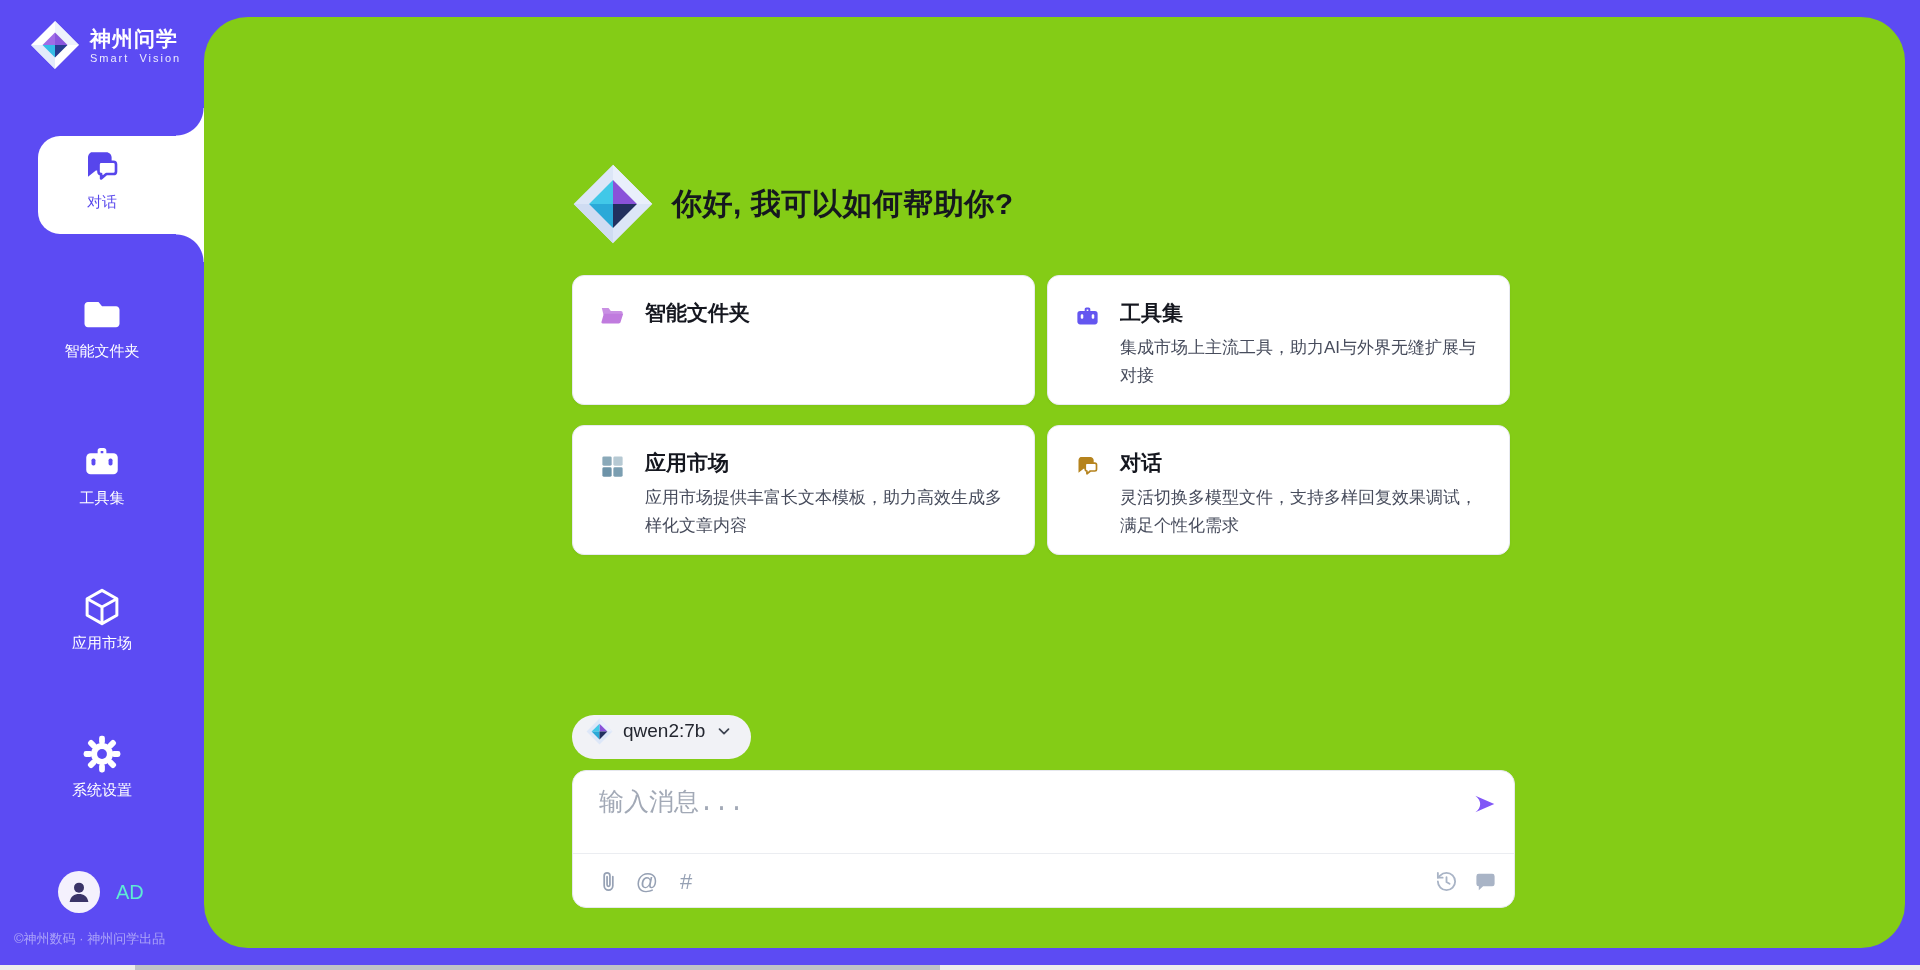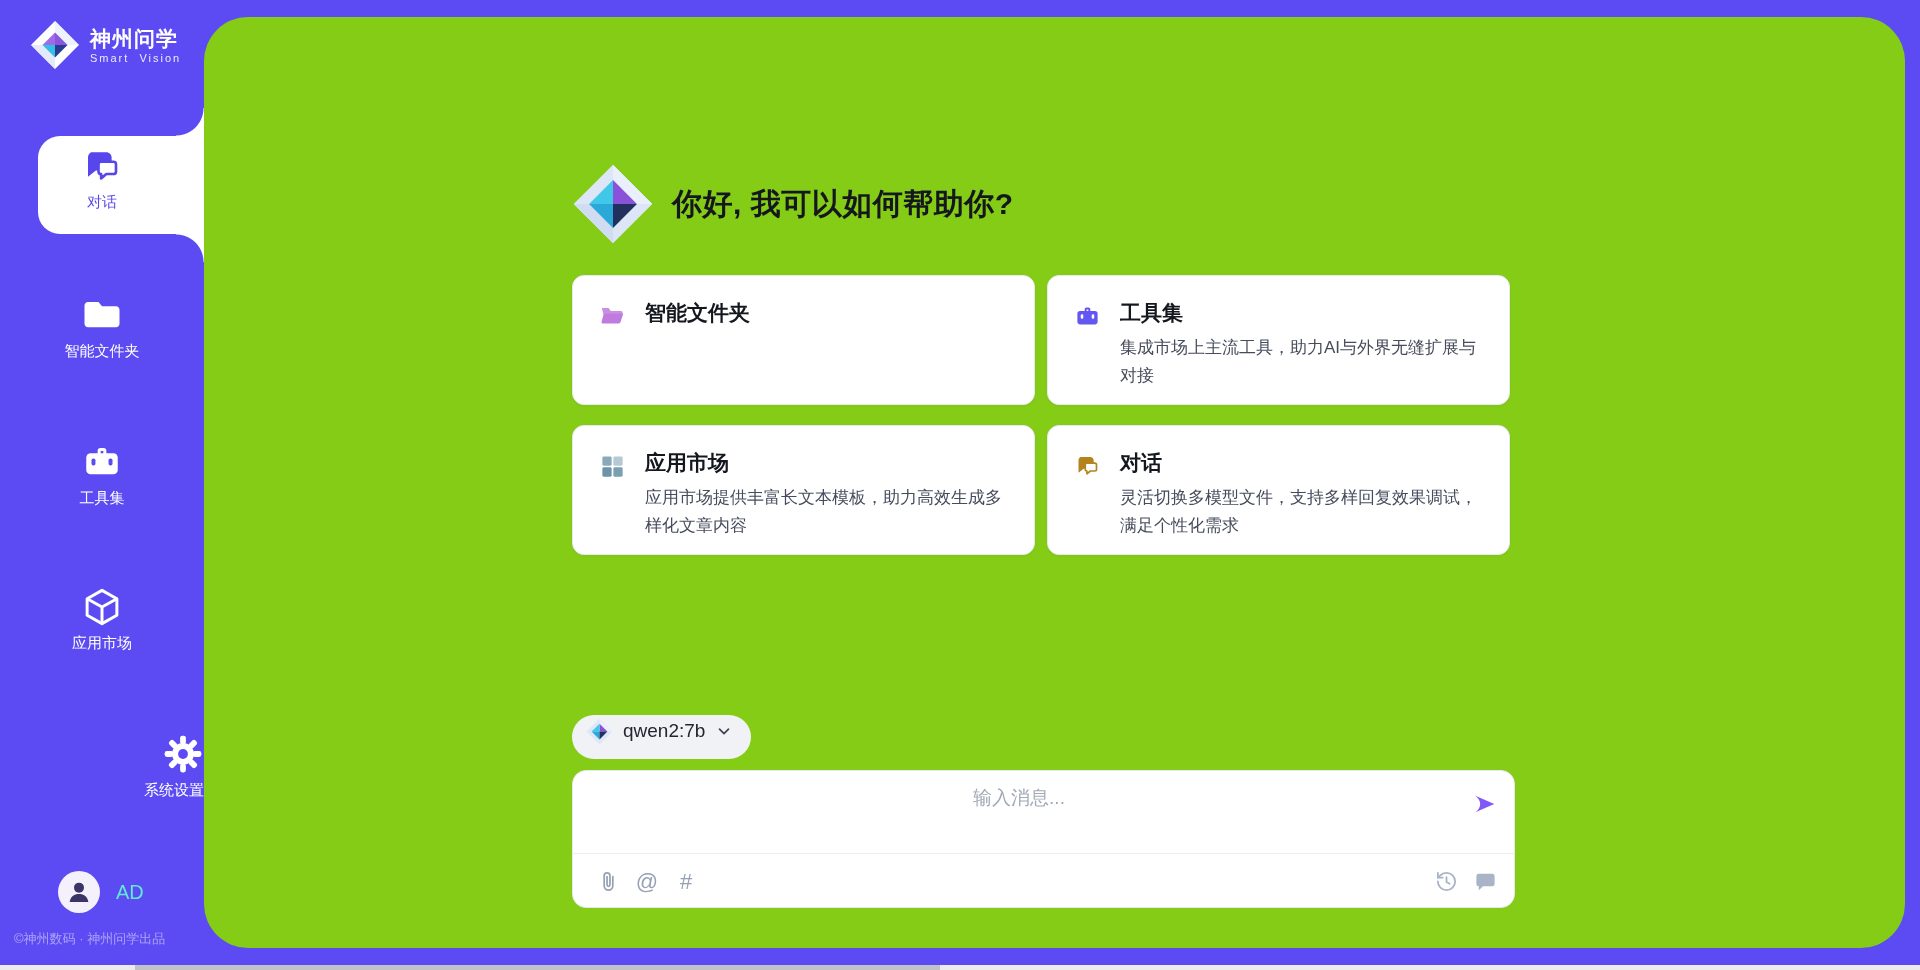--- a/index.html
+++ b/index.html
@@ -23,21 +23,21 @@
   .notch { position:absolute; left:176px; width:28px; height:28px; }
   .notch-top { top:108px; background:radial-gradient(circle 28px at 0 0, rgba(0,0,0,0) 27px, #fff 28px); }
   .notch-bottom { top:234px; background:radial-gradient(circle 28px at 0 100%, rgba(0,0,0,0) 27px, #fff 28px); }
   .nav-active { top:146px; }
   .nav-active .nicon { color:#5746ec; }
   .nav-active .nlabel { color:#5746ec; margin-top:5px; }
 
   .nav-folder  { top:294px; }
   .nav-tools   { top:441px; }
   .nav-market  { top:586px; }
-  .nav-settings{ top:733px;align-items:flex-end; }
+  .nav-settings{ top:733px; }
 
   .user-row { position:absolute; left:58px; top:871px; display:flex; align-items:center; gap:16px; cursor:pointer; }
   .avatar { width:42px; height:42px; border-radius:50%; background:#f4f1fd; display:flex; align-items:center; justify-content:center; }
   .avatar svg { width:30px; height:30px; }
   .user-name { font-size:20px; color:#5eead4;text-align:center; }
   .side-footer { position:absolute; left:14px; bottom:22px; font-size:13px; color:rgba(255,255,255,.48); white-space:nowrap; }
 
   
   .main { position:absolute; left:204px; top:17px; width:1701px; height:931px; background:#84cc16; border-radius:44px; }
   .content { position:absolute; left:368px; top:0; width:943px; height:100%; }
@@ -58,22 +58,22 @@
 
   .model-pill { position:absolute; left:0; top:698px; height:44px; padding:0 18px 12px 14px;
     background:#f1f2f6; border-radius:22px; display:inline-flex; align-items:center; gap:10px; cursor:pointer; }
   .model-pill svg.mlogo { width:27px; height:27px; }
   .model-name { font-size:19px; color:#23262f; }
   .model-pill .chev { width:18px; height:18px; }
 
   .composer { position:absolute; left:0; top:753px; width:943px; height:138px;
     background:#fff; border:1px solid #e6e8ee; border-radius:14px; }
   .composer textarea { position:absolute; left:26px; top:14px; width:840px; height:58px;
-    border:none; outline:none; resize:none; background:transparent; font-family:Liberation Sans, sans-serif;
-    font-size:19px; color:#30343f;text-align:center; }
+    border:none; outline:none; resize:none; background:transparent; font-family:Liberation Mono, monospace;
+    font-size:25px; color:#30343f; }
   .composer textarea::placeholder { color:#a2a9b6; }
   .send-btn { position:absolute; right:14px; top:18px; width:32px; height:32px; border:none;
     background:transparent; cursor:pointer; }
   .send-btn svg { width:26px; height:26px; }
   .comp-divider { position:absolute; left:0; right:0; top:82px; height:1px; background:#ebedf1; }
   .comp-toolbar { position:absolute; left:22px; right:16px; top:93px; height:34px;
     display:flex; align-items:center; gap:13px; color:#96a1b4; }
   .tool-btn { width:26px; height:26px; border:none; background:transparent; cursor:pointer;
     display:flex; align-items:center; justify-content:center; color:#96a1b4; }
   .tool-btn svg { width:23px; height:23px; }

